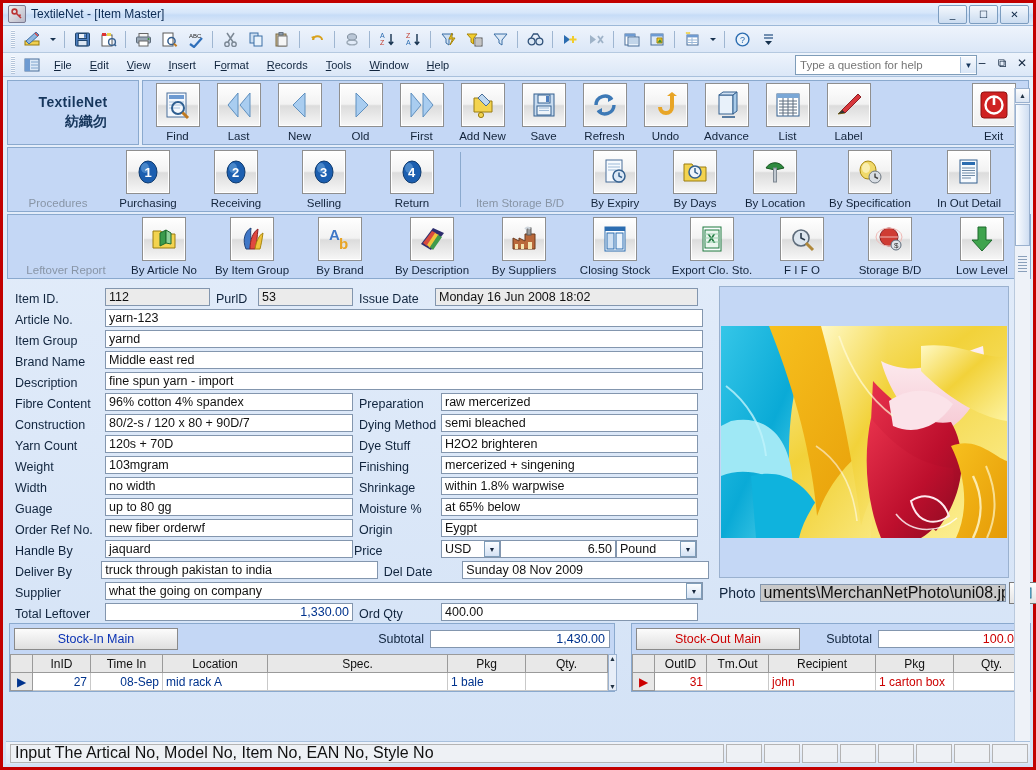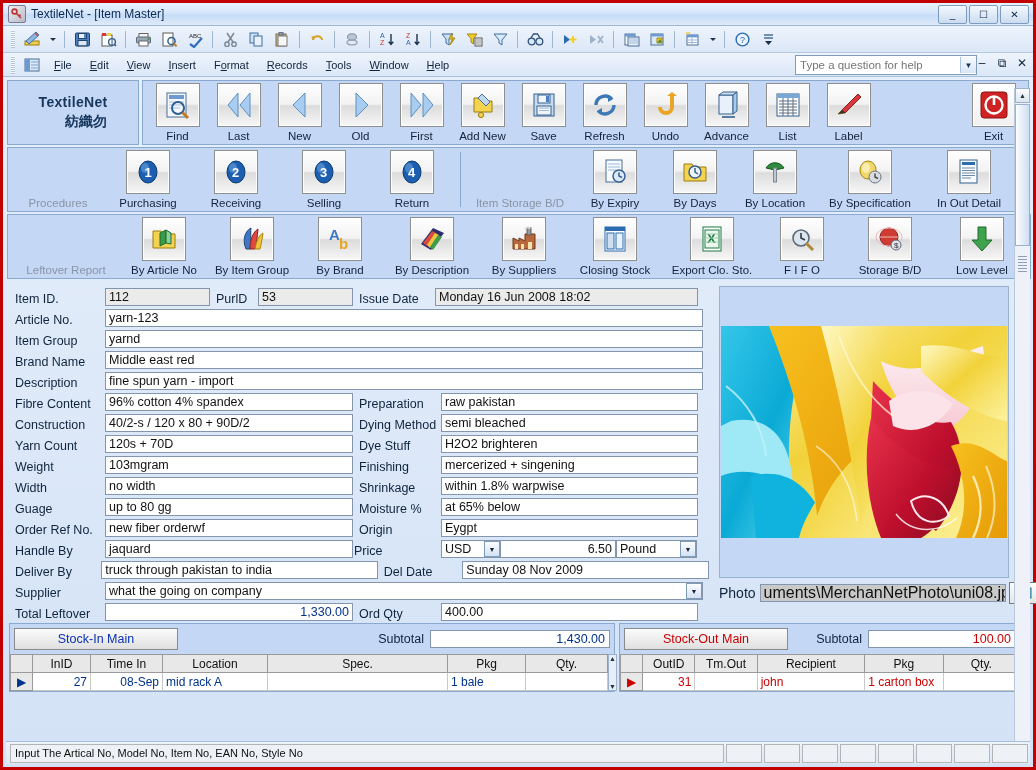--- a/index.html
+++ b/index.html
@@ -150,21 +150,21 @@
     flex:1;height:18px;background:#c9c9c9;border:1px solid #8396ae;
     font-size:16px;color:#111;display:flex;align-items:center;padding:0 3px;
     box-sizing:border-box;overflow:hidden;white-space:nowrap;
   }
   .photo-btn{
     width:26px;height:20px;margin-left:3px;
     background:linear-gradient(#fdfdfd,#e4e4e4);border:1px solid #7a7a7a;
     display:flex;align-items:center;justify-content:center;
   }
   
-  .bottom{display:flex;padding:2px 4px 11px 6px;gap:4px;}
+  .bottom{display:flex;padding:2px 4px 11px 6px;gap:16px;}
   .gpanel{border:1px solid #8aa9ce;background:#c4d7f5;}
   .gpanel.in{width:604px;}
   .gpanel.out{width:400px;}
   .ghead{display:flex;align-items:center;height:26px;padding:2px 4px;}
   .mainbtn{
     height:20px;
     background:linear-gradient(#fcfcfc,#dfdfdf);border:1px solid #8a8a8a;
     display:flex;align-items:center;justify-content:center;
     font-size:12.5px;
   }
@@ -196,21 +196,21 @@
   .statusbar{
     position:absolute;left:3px;right:3px;bottom:3px;height:22px;
     background:linear-gradient(#eef3fa,#dde8f6);
     border-top:1px solid #a8c0dc;
     display:flex;align-items:center;
   }
   .status-main{
     flex:1;height:17px;margin:0 2px 0 4px;
     background:#eef1f5;border:1px solid #b4b4b4;
     display:flex;align-items:center;padding-left:4px;
-    font-size:11px;color:#111;
+    font-size:16px;color:#111;
   }
   .status-cell{width:34px;height:17px;background:#eef1f5;border:1px solid #b4b4b4;margin-right:2px;}
   
   .vscroll{
     position:absolute;right:3px;top:85px;width:15px;bottom:25px;
     background:#eef2f8;border-left:1px solid #b9c9dd;
   }
   .vscroll .sb-btn{
     width:15px;height:15px;background:linear-gradient(#fdfdfd,#dbe5f2);
     border:1px solid #9ab1cf;box-sizing:border-box;
@@ -908,26 +908,26 @@
 
       <div class="frow">
         <div class="lbl">Description</div>
         <div class="fld" style="width:598px">fine spun yarn - import</div>
       </div>
 
       <div class="frow">
         <div class="lbl">Fibre Content</div>
         <div class="fld" style="width:248px">96% cotton 4% spandex</div>
         <div class="lbl r2" style="width:88px;padding-left:6px">Preparation</div>
-        <div class="fld" style="width:257px">raw pakistan</div>
+        <div class="fld" style="width:257px">raw mercerized</div>
       </div>
 
       <div class="frow">
         <div class="lbl">Construction</div>
-        <div class="fld" style="width:248px">40/2-s / 120 x 80 + 90D/2</div>
+        <div class="fld" style="width:248px">80/2-s / 120 x 80 + 90D/7</div>
         <div class="lbl r2" style="width:88px;padding-left:6px">Dying Method</div>
         <div class="fld" style="width:257px">semi bleached</div>
       </div>
 
       <div class="frow">
         <div class="lbl">Yarn Count</div>
         <div class="fld" style="width:248px">120s + 70D</div>
         <div class="lbl r2" style="width:88px;padding-left:6px">Dye Stuff</div>
         <div class="fld" style="width:257px">H2O2 brighteren</div>
       </div>

